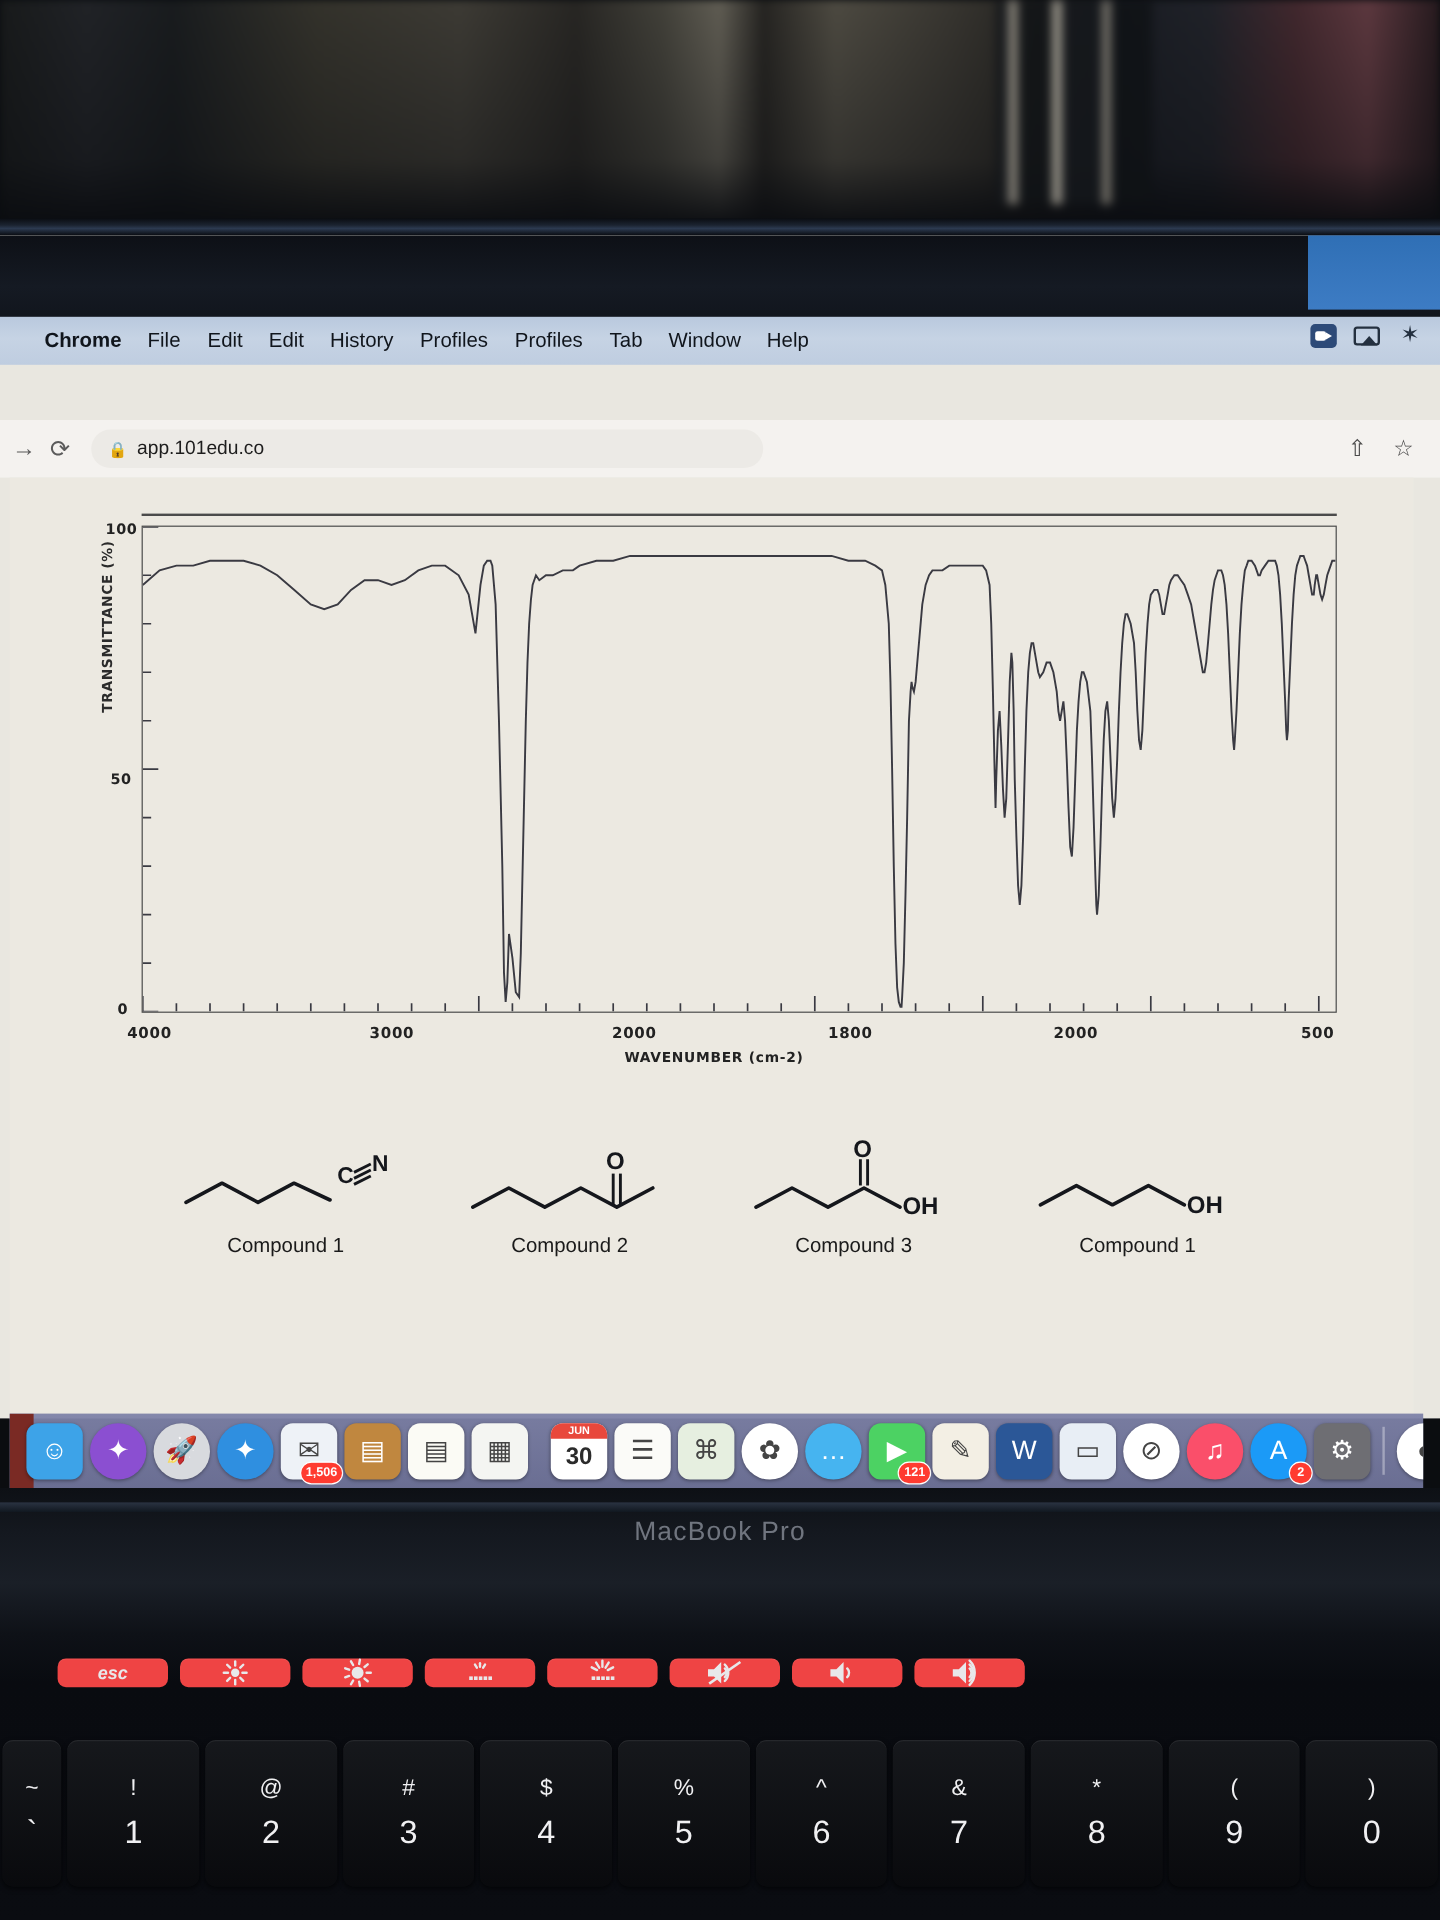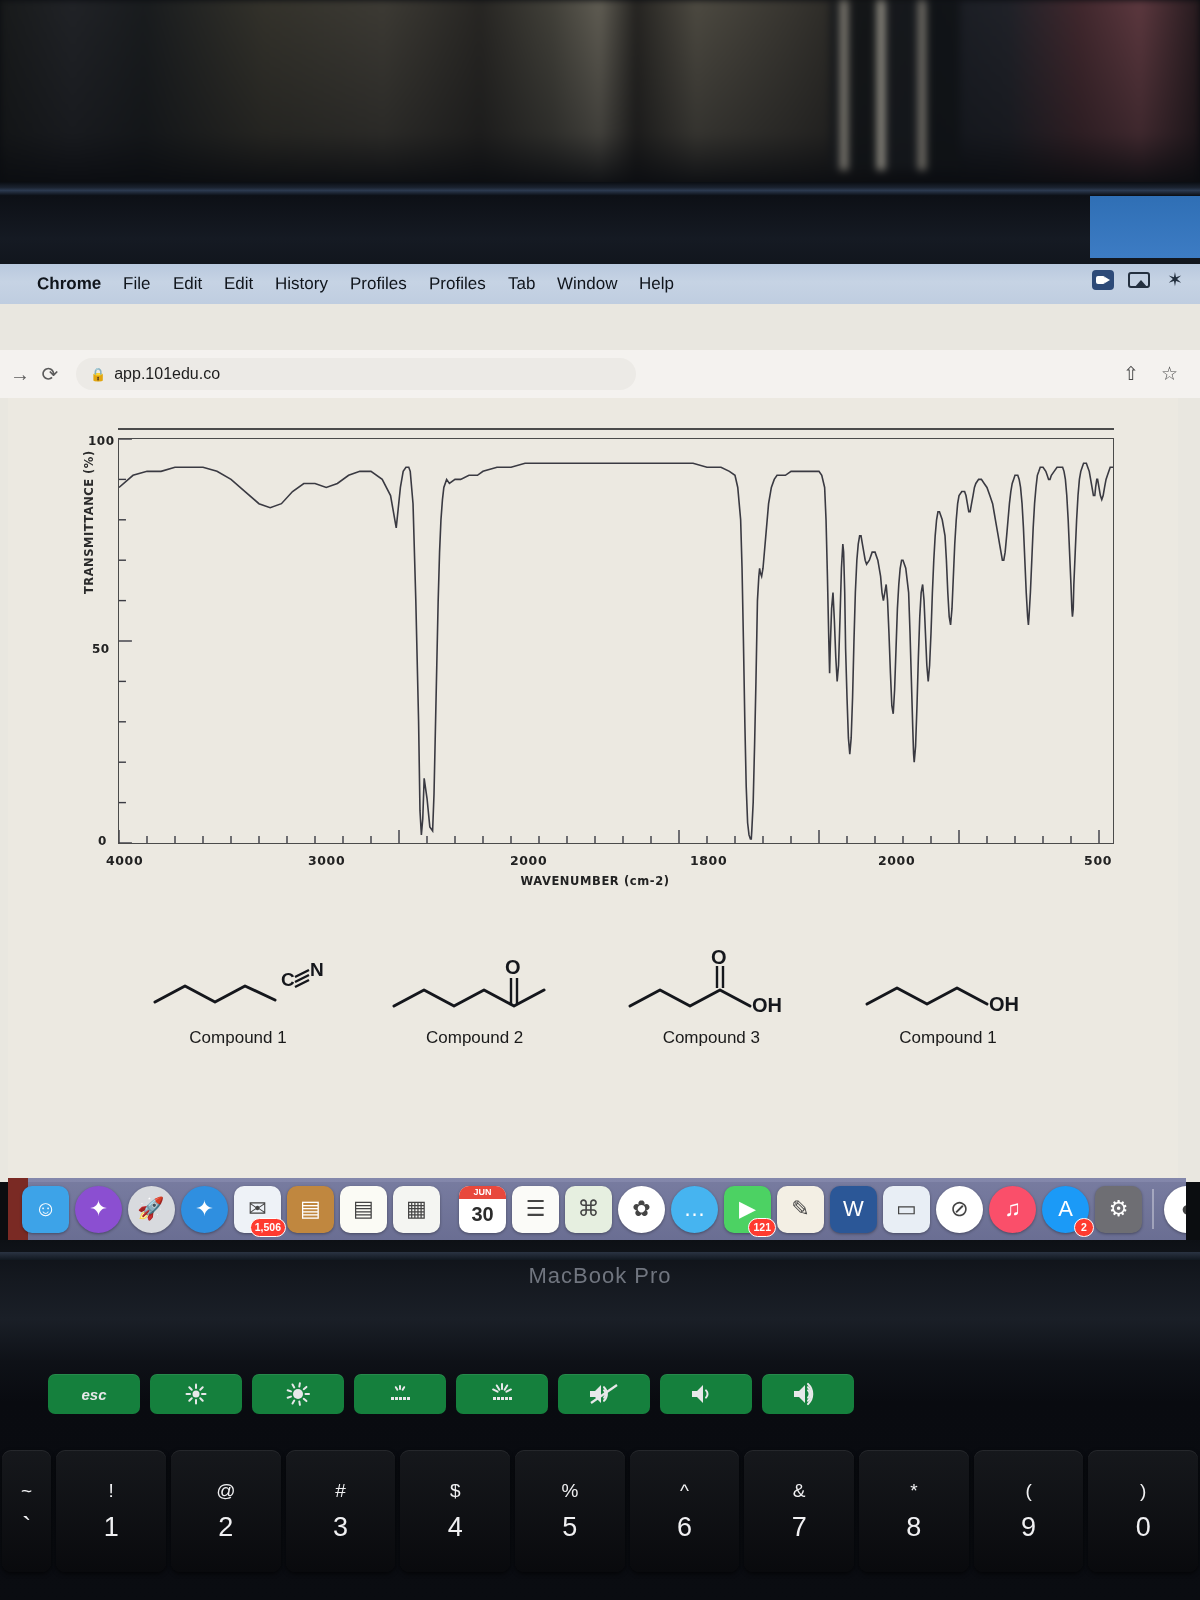--- a/index.html
+++ b/index.html
@@ -197,21 +197,21 @@
     position:absolute; left:0; top:1263px; width:1200px; text-align:center;
     font-size:22px; color:#70757f; letter-spacing:1px;
   }
 
   
   #touchbar {
     position:absolute; left:48px; top:1372px; width:830px; height:44px;
     display:flex; gap:10px; align-items:center;
   }
   .tb-key {
-    width:92px; height:40px; border-radius:7px; background:#15803d;
+    width:92px; height:24px; border-radius:7px; background:#ef4444;
     display:flex; align-items:center; justify-content:center;
     color:#e8e8ea; font-size:15px; font-style:italic; font-weight:bold;
     box-shadow:inset 0 1px 0 rgba(255,255,255,.08);
   }
   .tb-key svg { display:block; }
 
   
   #key-row {
     position:absolute; left:0; top:1432px; width:1200px; height:168px;
     display:flex; gap:5px; padding:0 2px;

